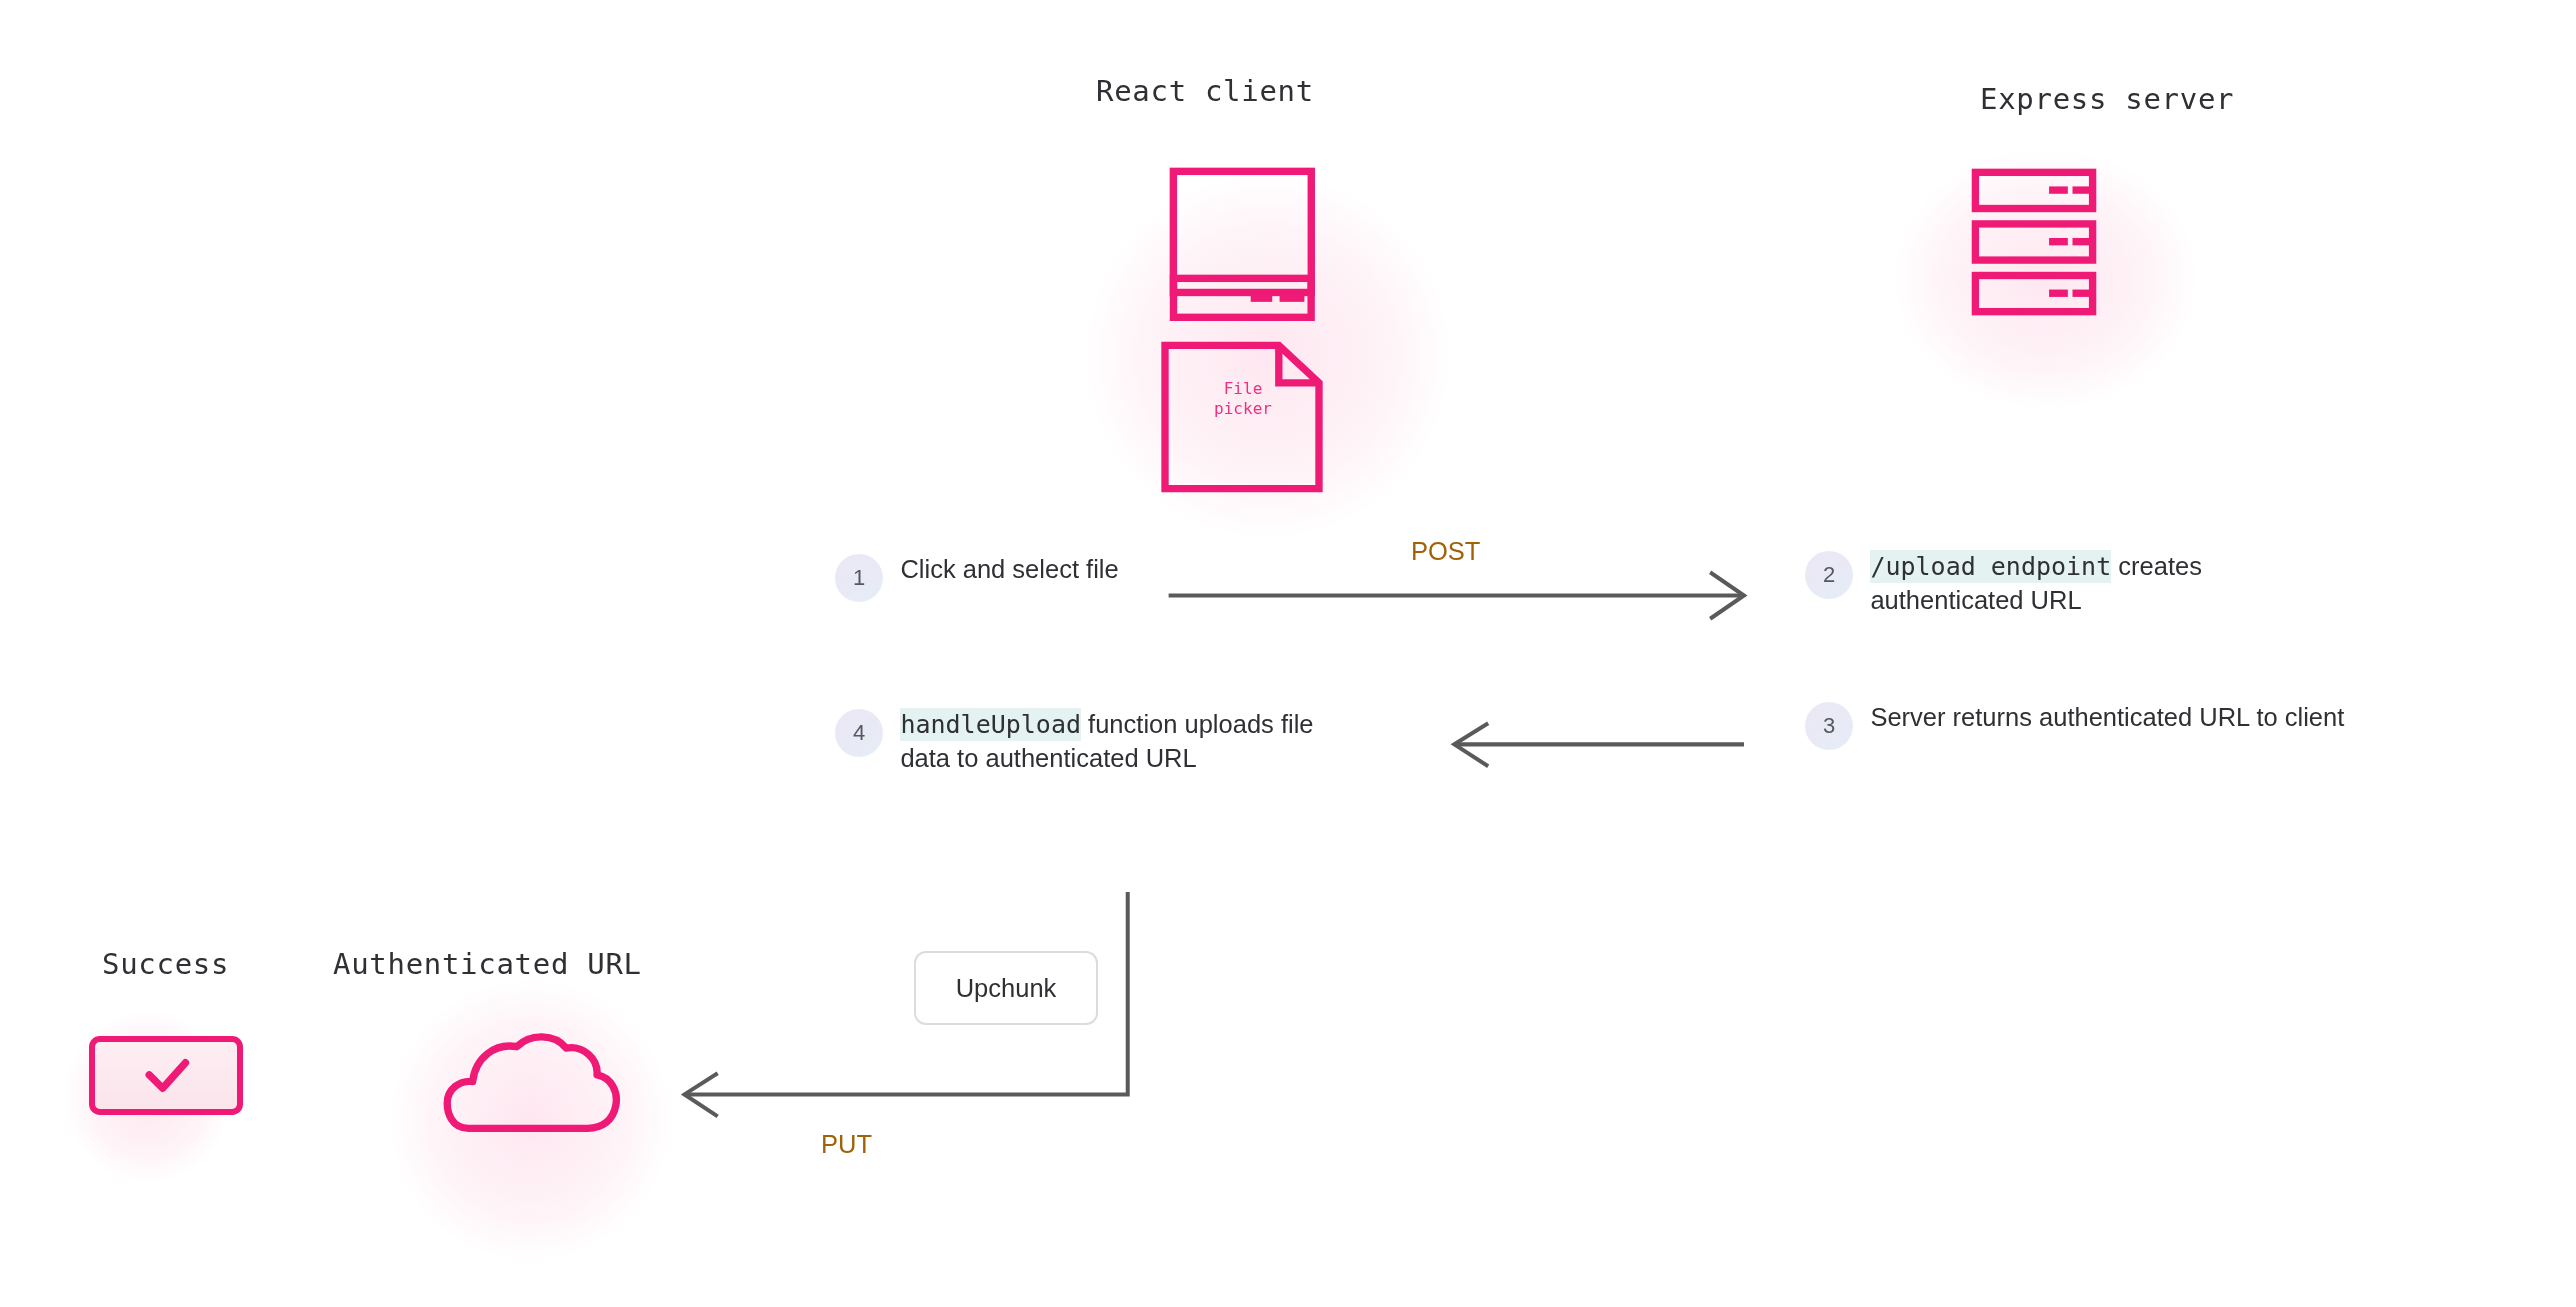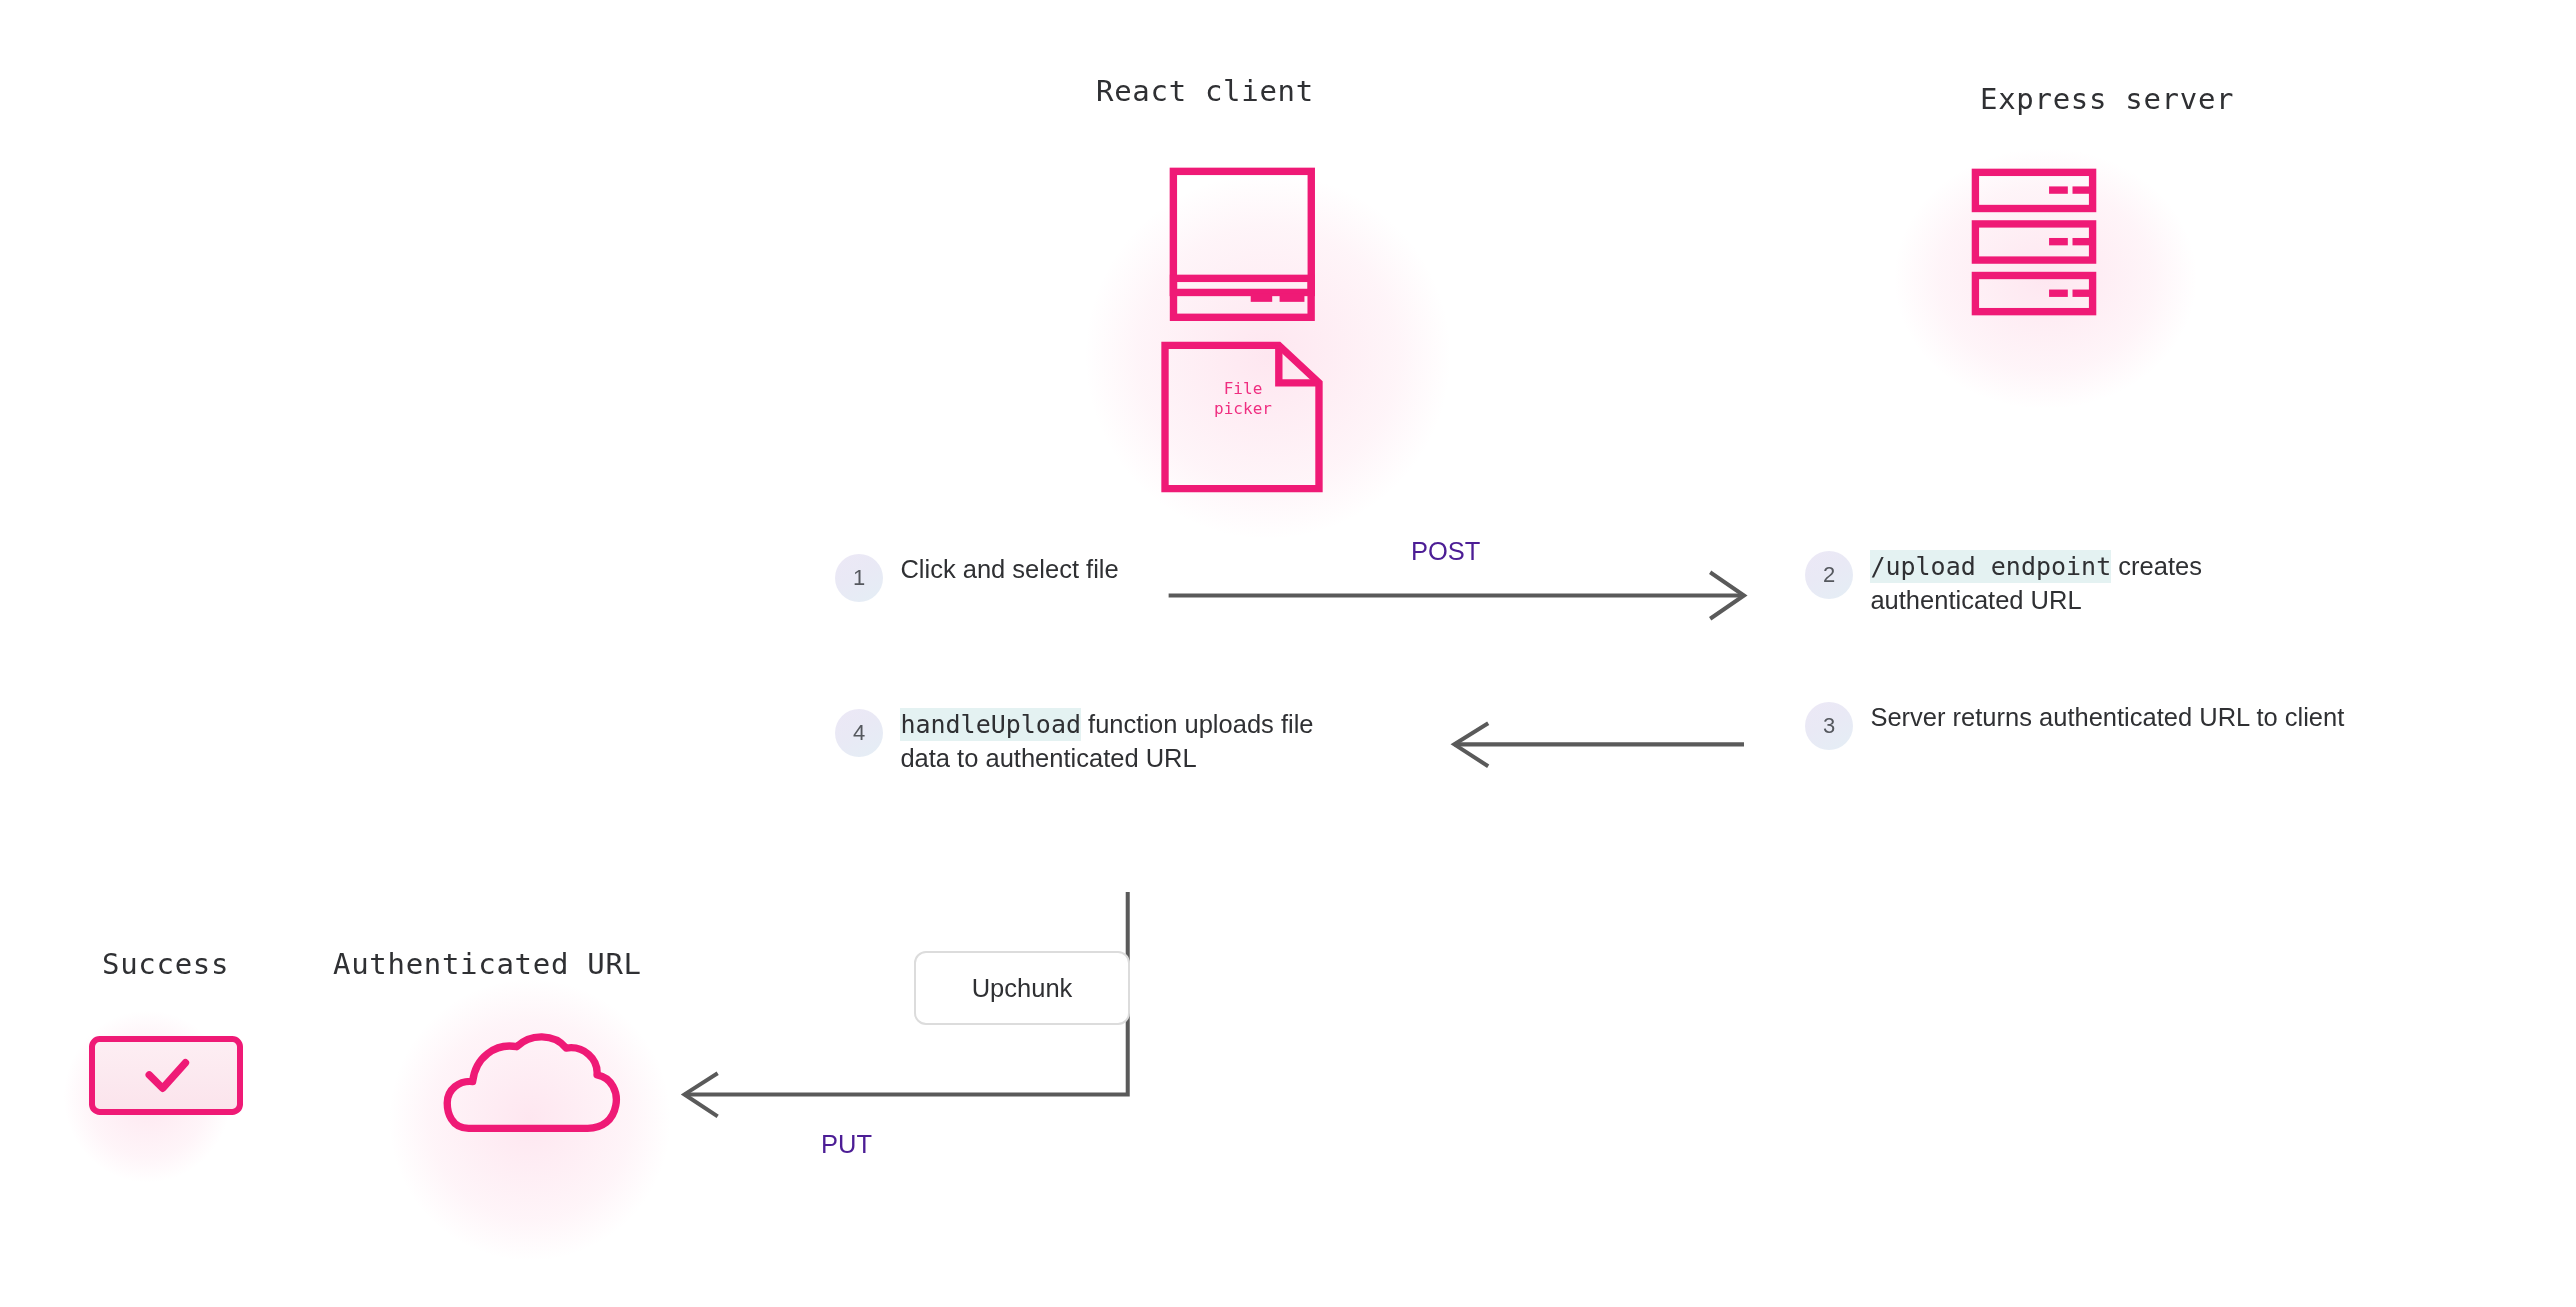--- a/index.html
+++ b/index.html
@@ -84,21 +84,21 @@
     position: absolute;
     left: 0;
     top: 0;
     width: 2576px;
     height: 1307px;
     pointer-events: none;
   }
   .arrow-label {
     position: absolute;
     font-size: 25.5px;
-    color: #4c1d95;
+    color: #a16207;
     white-space: nowrap;
   }
 
   
   .chip {
     position: absolute;
     border: 2px solid #dcdcdc;
     border-radius: 12px;
     background: #ffffff;
     display: flex;
@@ -214,21 +214,21 @@
     <g>
       <path d="M1681 1330 V1632 H1020" fill="none" stroke="#5a5a5a" stroke-width="6"></path>
       <polyline points="1067,1602 1020,1632 1067,1663" fill="none" stroke="#5a5a5a" stroke-width="6" stroke-linecap="square"></polyline>
     </g>
   </svg>
 
   <div class="arrow-label" style="left:1411px; top:537px;">POST</div>
 
   <div class="arrow-label" style="left:821px; top:1130px;">PUT</div>
 
-  <div class="chip" style="left:914px; top:951px; width:216px; height:74px;">Upchunk</div>
+  <div class="chip" style="left:914px; top:951px; width:184px; height:74px;">Upchunk</div>
 
   <div class="success-card" style="left:89px; top:1036px; width:154px; height:79px;">
     <svg width="74" height="47" viewBox="0 0 110 70">
       <polyline points="30,34 50,54 84,16" fill="none" stroke="#ef1a76" stroke-width="11" stroke-linecap="round" stroke-linejoin="round"></polyline>
     </svg>
   </div>
 
   <svg class="icon-svg" style="left:443px; top:1028px;" width="181" height="107" viewBox="0 0 270 160">
     <path d="M38 150
              C 12 150 6 126 6 112

